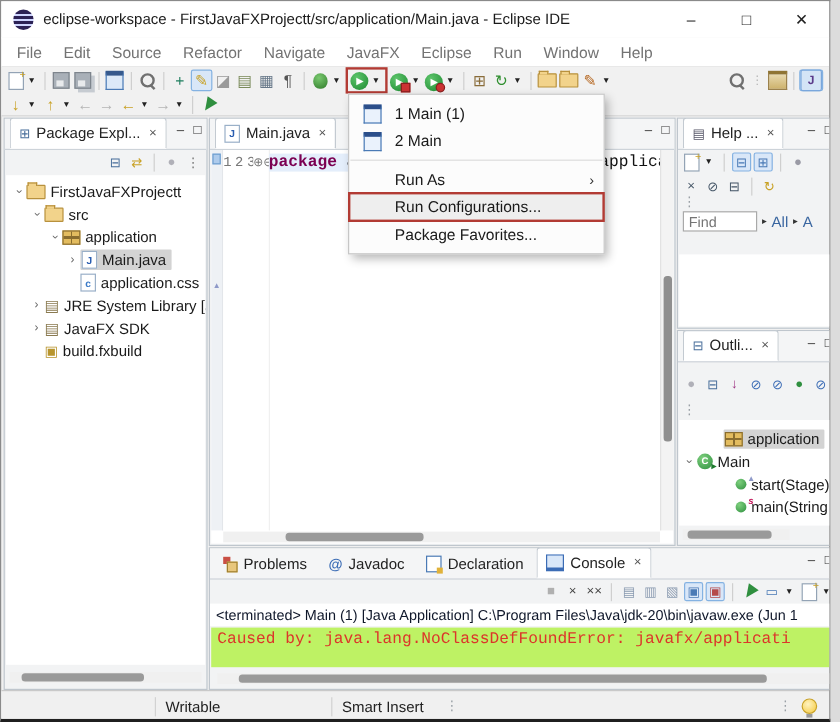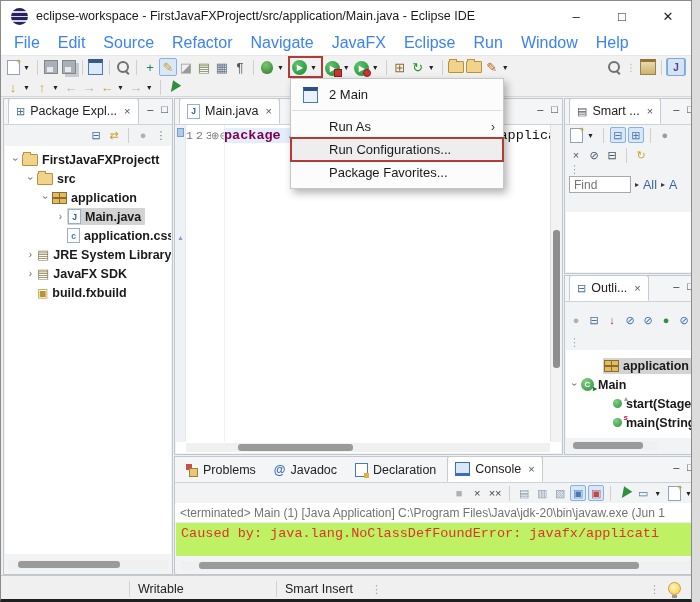--- a/index.html
+++ b/index.html
@@ -7,21 +7,21 @@
     border:1px solid #8a8a8a;border-bottom:3px solid #1f1f1f;overflow:hidden;}
   
   .titlebar{position:absolute;left:0;top:0;right:0;height:30px;background:#fff;display:flex;align-items:center;border-bottom:1px solid #ececec;}
   .logo{width:17px;height:17px;border-radius:50%;margin:0 8px 0 10px;
     background:linear-gradient(#2c2255 20%,#cfd6ff 20%,#cfd6ff 30%,#2c2255 30%,#2c2255 45%,#cfd6ff 45%,#cfd6ff 55%,#2c2255 55%,#2c2255 70%,#cfd6ff 70%,#cfd6ff 80%,#2c2255 80%);}
   .title-text{font-size:12.5px;color:#1a1a1a;white-space:nowrap;}
   .win-controls{margin-left:auto;display:flex;height:100%;}
   .wbtn{width:46px;display:flex;align-items:center;justify-content:center;font-size:13px;color:#222;}
   
   .menubar{position:absolute;left:0;top:30px;right:0;height:24px;background:#fff;display:flex;align-items:center;padding-left:4px;border-bottom:1px solid #e8e8e8;}
-  .menu-item{font-size:16px;color:#3b82f6;padding:2px 9px;}
+  .menu-item{font-size:13px;color:#737373;padding:2px 9px;}
   
   .toolbar{position:absolute;left:0;top:55px;right:0;height:41px;background:#f1f1f1;border-bottom:1px solid #d6d6d6;padding:1px 3px;box-sizing:border-box;}
   .trow{display:flex;align-items:center;height:20px;position:relative;}
   .ticon{min-width:18px;height:18px;display:inline-flex;align-items:center;justify-content:center;font-size:13px;border-radius:2px;box-sizing:border-box;}
   .ticon.hl{background:#d9e7f8;border:1px solid #84b2e2;}
   .caret{font-size:7px;color:#222;margin:0 3px 0 1px;}
   .tsep{width:1px;height:15px;background:#cfcfcf;margin:0 4px;}
   .dotsep{color:#b5b5b5;font-size:10px;margin:0 3px;}
   .redbox{display:inline-flex;align-items:center;border:2px solid #b23b34;padding:0 1px;margin:0 1px;}
   .tb-right{position:absolute;right:2px;top:0;display:flex;align-items:center;height:20px;}
@@ -54,21 +54,21 @@
   .vtoolbar{display:flex;align-items:center;justify-content:flex-end;padding:2px 3px;gap:2px;}
   .vtoolbar.left{justify-content:flex-start;}
   .micon{min-width:16px;height:16px;display:inline-flex;align-items:center;justify-content:center;font-size:11px;border-radius:2px;box-sizing:border-box;}
   .micon.hl{background:#d9e7f8;border:1px solid #84b2e2;}
   .grip{color:#9aa0a6;font-size:11px;padding:0 4px;line-height:8px;}
   
   .tree{background:#fff;position:absolute;left:1px;right:1px;overflow:hidden;}
   .tree-row{display:flex;align-items:center;height:19px;font-size:12.5px;color:#1a1a1a;white-space:nowrap;}
   .exp{width:13px;text-align:center;color:#666;font-size:10px;flex:none;}
   .exp.open{transform:rotate(90deg);}
-  .tlabel{margin-left:4px;font-weight:bold;}
+  .tlabel{margin-left:4px;}
   .selwrap{display:flex;align-items:center;background:#d3d3d3;border-radius:1px;padding:1px 4px 1px 1px;}
   .ic{flex:none;display:inline-flex;align-items:center;justify-content:center;}
   .ic-file{width:11px;height:13px;background:#fff;border:1px solid #9ab0c8;font-size:8.5px;font-weight:bold;color:#2a5db0;display:inline-flex;align-items:center;justify-content:center;}
   .ic-pkg{width:13px;height:10px;background:#e3bc5f;border:1px solid #8a6d2e;background-image:linear-gradient(90deg,transparent 45%,#8a6d2e 45%,#8a6d2e 55%,transparent 55%),linear-gradient(transparent 40%,#8a6d2e 40%,#8a6d2e 60%,transparent 60%);}
   .ic-lib{color:#8a7a50;font-size:13px;}
   .ic-build{color:#b8952e;font-size:12px;}
   .ic-class{width:13px;height:13px;border-radius:50%;background:radial-gradient(circle at 35% 30%,#7ed07e,#2f8f3f);color:#fff;font-size:8px;font-weight:bold;display:inline-flex;align-items:center;justify-content:center;position:relative;}
   .ic-class .runov{position:absolute;right:-3px;bottom:-2px;color:#1e7a2e;font-size:8px;}
   .ic-dot{width:9px;height:9px;border-radius:50%;background:radial-gradient(circle at 35% 30%,#7ed07e,#2f8f3f);position:relative;}
   .ic-dot .ov{position:absolute;right:-6px;top:-5px;font-size:8px;}
@@ -95,21 +95,21 @@
   .fold-row{font-size:10px;color:#7a7a7a;text-align:center;}
   .code-row{font-family:"Liberation Mono",monospace;font-size:13.5px;white-space:pre;}
   .code-row.cur{background:#e4eefb;}
   .tk-k{color:#7b0052;font-weight:bold;}
   .tk-p{color:#121212;}
   .ed-vscroll{position:absolute;right:0;top:0;bottom:11px;width:11px;background:#f3f3f3;border-left:1px solid #e2e2e2;box-sizing:border-box;}
   .ed-vthumb{position:absolute;left:2px;width:7px;background:#8f8f8f;border-radius:3px;}
   .hscroll{position:absolute;height:9px;background:#f0f0f0;}
   .hthumb{position:absolute;top:1px;height:7px;background:#9a9a9a;border-radius:3px;}
   
-  .cons-header{font-size:12px;color:#737373;padding:3px 0 2px 5px;white-space:nowrap;overflow:hidden;background:#fff;border-bottom:1px solid #ededed;}
+  .cons-header{font-size:12px;color:#0f172a;padding:3px 0 2px 5px;white-space:nowrap;overflow:hidden;background:#fff;border-bottom:1px solid #ededed;}
   .cons-body{position:absolute;left:1px;right:1px;top:66px;bottom:18px;background:#bef264;overflow:hidden;}
   .cons-error{font-family:"Liberation Mono",monospace;font-size:13.5px;color:#dc352a;padding:3px 0 0 5px;white-space:nowrap;}
   
   .find-row{display:flex;align-items:center;gap:4px;padding:3px 4px;}
   .find-input{width:62px;height:17px;border:1px solid #a9a9a9;background:#fff;font-size:12px;padding:0 4px;box-sizing:border-box;font-family:"Liberation Sans",sans-serif;}
   .tri{font-size:8px;color:#333;}
   .linkish{font-size:12.5px;color:#3a66a0;white-space:nowrap;}
   .white-fill{position:absolute;left:1px;right:1px;background:#fff;}
   
   .run-menu{position:absolute;left:289px;top:77px;width:212px;background:#fcfcfc;border:1px solid #c6c6c6;box-shadow:3px 4px 8px rgba(0,0,0,.3);padding:4px 0;z-index:60;}
@@ -367,21 +367,21 @@
       <div class="hscroll" style="left:10px;right:11px;bottom:1px;">
         <span class="hthumb" style="left:52px;width:115px;"></span>
       </div>
     </div>
   </div>
 
   <div class="panel" style="left:563px;top:97px;width:135px;height:176px;">
     <div class="vtabbar">
       <span class="vtab">
         <span class="ic" style="color:#556;font-size:11px;">▤</span>
-        <span>Smart ...</span>
+        <span>Help ...</span>
           <span class="x">×</span>
       </span>
       <span class="minmax">
           <span>‒</span>
           <span>□</span>
         </span>
     </div>
     <div class="vtoolbar left" id="task-toolbar1">
         <span class="micon">
           <span class="sh-doc">
@@ -534,20 +534,26 @@
     <span style="flex:1;"></span>
     <span class="grip">⋮</span>
     <span class="bulb"></span>
   </div>
 
   <div class="run-menu" id="run-menu">
       <div class="rm-item">
         <span class="icell">
           <span class="ic ic-app"></span>
         </span>
+        <span>1 Main (1)</span>
+      </div>
+      <div class="rm-item">
+        <span class="icell">
+          <span class="ic ic-app"></span>
+        </span>
         <span>2 Main</span>
       </div>
       <div class="rm-sep"></div>
       <div class="rm-item">
         <span class="icell"></span>
         <span>Run As</span>
         <span class="sub">›</span>
       </div>
       <div class="rm-item rm-hl">
         <span class="icell"></span>

